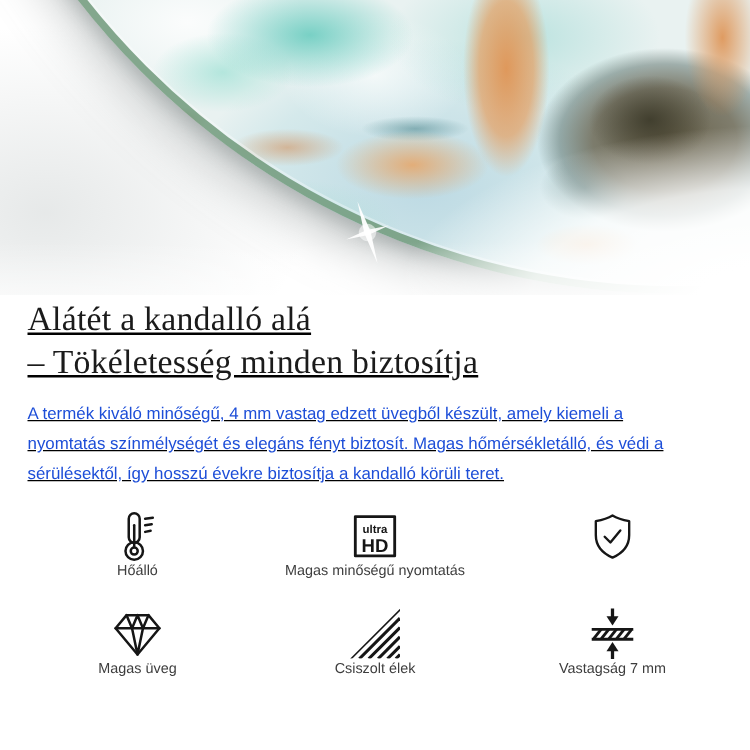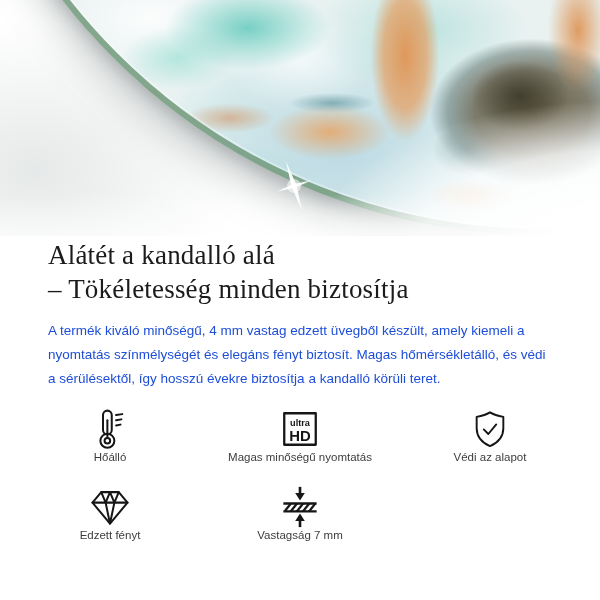--- a/index.html
+++ b/index.html
@@ -49,21 +49,21 @@
 
   .sparkle { position:absolute; left:268px; top:160px; width:52px; height:52px;
              transform:rotate(-18deg); }
 
   .hero-fade { position:absolute; inset:0; pointer-events:none;
     background:
       radial-gradient(ellipse 430px 200px at 103% 102%, #ffffff 14%, rgba(255,255,255,.78) 45%, transparent 70%),
       linear-gradient(to bottom, transparent 82%, rgba(255,255,255,.55) 100%); }
 
   
-  .content { padding:2px 48px 0; }
+  .content { padding:2px 22px 0;text-decoration:underline; }
   .page-title { font-family:"Liberation Serif", serif; font-weight:400;
                 font-size:27px; line-height:34px; letter-spacing:.2px; color:#1b1b1b; }
   .page-title span { display:block; }
   .desc { margin-top:13px; max-width:530px;
           font-size:13.5px; line-height:24px; color:#1d4ed8; }
 
   
   .features { margin:16px 15px 0; display:grid;
               grid-template-columns:repeat(3,1fr); row-gap:22px; }
   .feature { text-align:center; }
@@ -127,35 +127,54 @@
     <div class="feature-label">Magas minőségű nyomtatás</div>
   </div>
 
   <div class="feature">
     <div class="icon-box">
       <svg width="40" height="42" viewBox="0 0 48 48">
         <path class="stroke" d="M24 4 C29 7 35 8.5 40 9.5 V23 C40 33.5 33 40.5 24 44.5 C15 40.5 8 33.5 8 23 V9.5 C13 8.5 19 7 24 4 Z"></path>
         <path class="stroke" d="M16.5 24.5 L22 30 L31.5 18.5"></path>
       </svg>
     </div>
-    <div class="feature-label">Védi az alapot</div>
   </div>
 
   <div class="feature">
     <div class="icon-box">
       <svg width="44" height="42" viewBox="0 0 48 48">
         <path class="stroke" d="M14 7 H34 L44 19 L24 43 L4 19 Z"></path>
         <line class="stroke" x1="4" y1="19" x2="44" y2="19"></line>
         <path class="stroke" d="M14 7 L19 19 L24 7 L29 19 L34 7"></path>
         <path class="stroke" d="M19 19 L24 43 L29 19"></path>
       </svg>
     </div>
-    <div class="feature-label">Edzett fényt</div>
-  </div>
-
+    <div class="feature-label">Magas üveg</div>
+  </div>
+
+  <div class="feature">
+    <div class="icon-box">
+      <svg width="42" height="40" viewBox="0 0 48 48">
+        <defs>
+          <clipPath id="triClip">
+              <polygon points="0,48 48,0 48,48"></polygon>
+            </clipPath>
+        </defs>
+        <g clip-path="url(#triClip)">
+          <line class="hatch" x1="0" y1="48" x2="48" y2="0"></line>
+          <line class="hatch" x1="9" y1="48" x2="48" y2="9"></line>
+          <line class="hatch" x1="18" y1="48" x2="48" y2="18"></line>
+          <line class="hatch" x1="27" y1="48" x2="48" y2="27"></line>
+          <line class="hatch" x1="36" y1="48" x2="48" y2="36"></line>
+          <line class="hatch" x1="44" y1="48" x2="48" y2="44"></line>
+        </g>
+      </svg>
+    </div>
+    <div class="feature-label">Csiszolt élek</div>
+  </div>
 
   <div class="feature">
     <div class="icon-box">
       <svg width="42" height="44" viewBox="0 0 48 48">
         <defs>
           <clipPath id="barClip">
               <rect x="6" y="20" width="36" height="9"></rect>
             </clipPath>
         </defs>
         <g clip-path="url(#barClip)">

